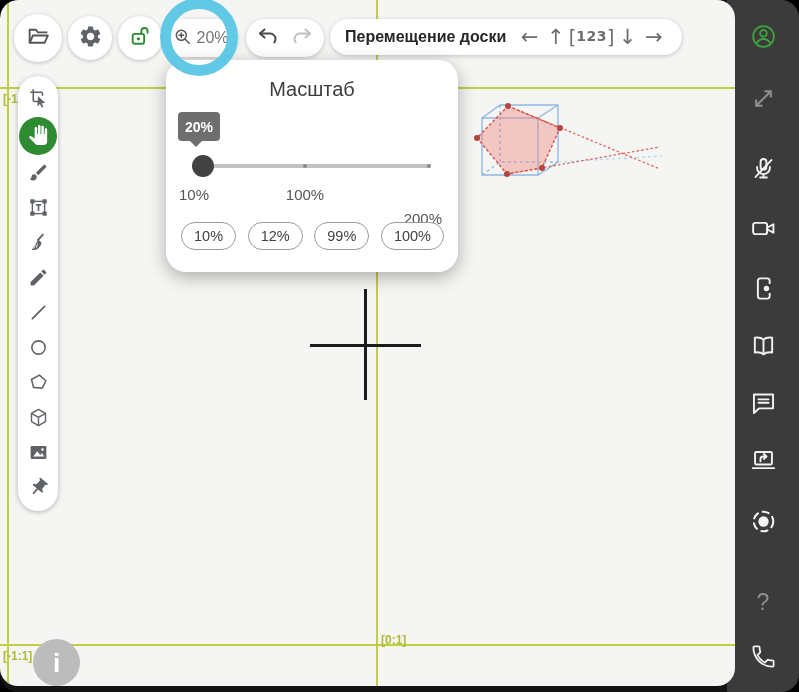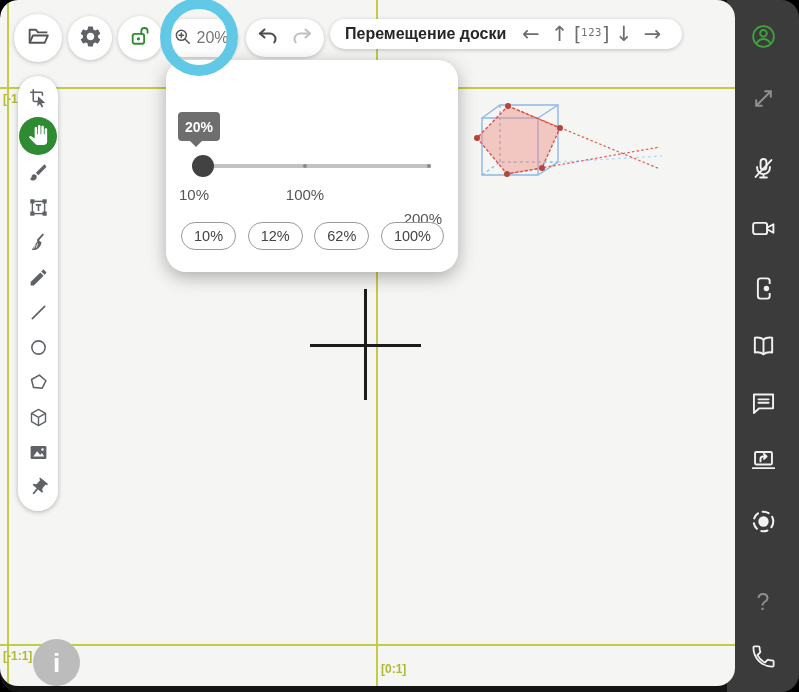--- a/index.html
+++ b/index.html
@@ -16,21 +16,21 @@
   
   .canvas{position:absolute;left:0;top:0;width:735px;height:686px;background:#f5f5f3;border-radius:18px;overflow:hidden;}
   .gridline{position:absolute;background:#c3cc45;}
   .gv1{left:7px;top:0;width:2px;height:686px;}
   .gv2{left:376px;top:0;width:2px;height:686px;}
   .gh1{left:0;top:87px;width:735px;height:2px;}
   .gh2{left:0;top:644px;width:735px;height:2px;}
   .gridlabel{position:absolute;color:#b0ba33;font-size:12px;font-weight:bold;z-index:1;}
   .gl-tl{left:3px;top:92px;}
   .gl-bl{left:3px;top:649px;}
-  .gl-bc{left:381px;top:662px;}
+  .gl-bc{left:381px;top:633px;}
   .cross{position:absolute;background:#1c1c1c;}
   .cross-v{left:364px;top:289px;width:3px;height:111px;}
   .cross-h{left:310px;top:344px;width:111px;height:3px;}
   .shape-svg{position:absolute;left:470px;top:95px;width:200px;height:95px;}
   .info-btn{position:absolute;left:33px;top:639px;width:47px;height:47px;border-radius:50%;background:#bcbcbc;border:none;display:flex;align-items:center;justify-content:center;cursor:pointer;z-index:2;}
   .info-btn span{color:#fff;font-size:26px;font-weight:bold;line-height:1;}
 
   
   .ltoolbar{position:absolute;left:18px;top:76px;width:40px;background:#fff;border-radius:20px;box-shadow:0 1px 5px rgba(0,0,0,.28);display:flex;flex-direction:column;align-items:center;padding:5px 0;z-index:5;}
   .tool{width:40px;height:35px;display:flex;align-items:center;justify-content:center;background:none;border:none;padding:0;cursor:pointer;}
@@ -43,26 +43,26 @@
   .tbtn svg{width:25px;height:25px;}
   .btn-folder{left:14px;top:14px;width:48px;height:48px;}
   .btn-gear{left:68px;top:16px;width:44px;height:44px;}
   .btn-lock{left:118px;top:16px;width:44px;height:44px;}
   .zoom-pill{position:absolute;left:164px;top:19px;width:74px;height:38px;background:#fff;border:none;border-radius:19px;box-shadow:0 1px 4px rgba(0,0,0,.22);display:flex;align-items:center;justify-content:center;gap:3px;cursor:pointer;z-index:5;}
   .zoom-pill svg{width:20px;height:20px;}
   .zoom-pill .zv{font-size:16px;color:#757575;}
   .undo-pill{position:absolute;left:246px;top:19px;width:78px;height:38px;background:#fff;border-radius:19px;box-shadow:0 1px 4px rgba(0,0,0,.22);display:flex;align-items:center;justify-content:space-evenly;z-index:5;}
   .undo-pill button{background:none;border:none;padding:0;width:26px;height:26px;cursor:pointer;}
   .undo-pill svg{width:24px;height:24px;}
-  .move-pill{position:absolute;left:330px;top:19px;width:352px;height:30px;background:#fff;border-radius:19px;box-shadow:0 1px 4px rgba(0,0,0,.22);display:flex;align-items:center;padding:0 15px;z-index:5;}
+  .move-pill{position:absolute;left:330px;top:19px;width:352px;height:36px;background:#fff;border-radius:19px;box-shadow:0 1px 4px rgba(0,0,0,.22);display:flex;align-items:center;padding:0 15px;z-index:5;}
   .move-label{font-size:16px;font-weight:700;color:#262626;white-space:nowrap;margin-right:10px;}
   .move-ctrl{flex:1;background:none;border:none;padding:0;font-size:21px;color:#6d6d6d;cursor:pointer;font-family:"DejaVu Sans",sans-serif;line-height:1;}
   .grid-btn{display:flex;align-items:center;justify-content:center;}
   .grid-btn .brk{font-size:19px;color:#6d6d6d;font-weight:400;}
-  .grid-btn .digits{font-size:10px;color:#6d6d6d;font-weight:400;letter-spacing:.5px;position:relative;top:-1px;}
+  .grid-btn .digits{font-size:14px;color:#6d6d6d;font-weight:700;letter-spacing:.5px;position:relative;top:-1px;}
 
   
   .popup{position:absolute;left:166px;top:60px;width:292px;height:212px;background:#fff;border-radius:20px;box-shadow:0 5px 18px rgba(0,0,0,.30);z-index:8;}
   .popup-title{text-align:center;margin-top:18px;font-size:20px;color:#3d3d3d;}
   .tooltip{position:absolute;left:12px;top:52px;width:42px;height:29px;background:#6e6e6e;border-radius:4px;color:#fff;font-size:14px;font-weight:bold;display:flex;align-items:center;justify-content:center;}
   .tooltip:after{content:"";position:absolute;left:12px;top:29px;border:6px solid transparent;border-top-color:#6e6e6e;}
   .slider-track{position:absolute;left:28px;top:104px;width:237px;height:4px;background:#c2c2c2;border-radius:2px;cursor:pointer;}
   .slider-thumb{position:absolute;left:26px;top:95px;width:22px;height:22px;border-radius:50%;background:#424242;cursor:pointer;}
   .tick{position:absolute;top:104px;width:4px;height:4px;border-radius:50%;background:#8a8a8a;}
   .tick-mid{left:137px;}
@@ -375,33 +375,34 @@
     <button class="move-ctrl grid-btn">
       <span class="brk">[</span>
         <span class="digits">123</span>
         <span class="brk">]</span>
     </button>
     <button class="move-ctrl"><span>↓</span></button>
     <button class="move-ctrl"><span>→</span></button>
   </div>
 
   <div class="popup">
+    <div class="popup-title">Масштаб</div>
     <div class="tooltip">20%</div>
     <div class="slider-track"></div>
     <div class="tick tick-mid"></div>
     <div class="tick tick-end"></div>
     <div class="slider-thumb"></div>
     <div class="scale-labels">
       <span class="sl-min">10%</span>
       <span class="sl-mid">100%</span>
       <span class="sl-max">200%</span>
     </div>
     <div class="presets">
       <button class="preset">10%</button>
       <button class="preset">12%</button>
-      <button class="preset">62%</button>
+      <button class="preset">99%</button>
       <button class="preset">100%</button>
     </div>
   </div>
 
   <div class="ring"></div>
 
 </div>
 
 </body></html>

